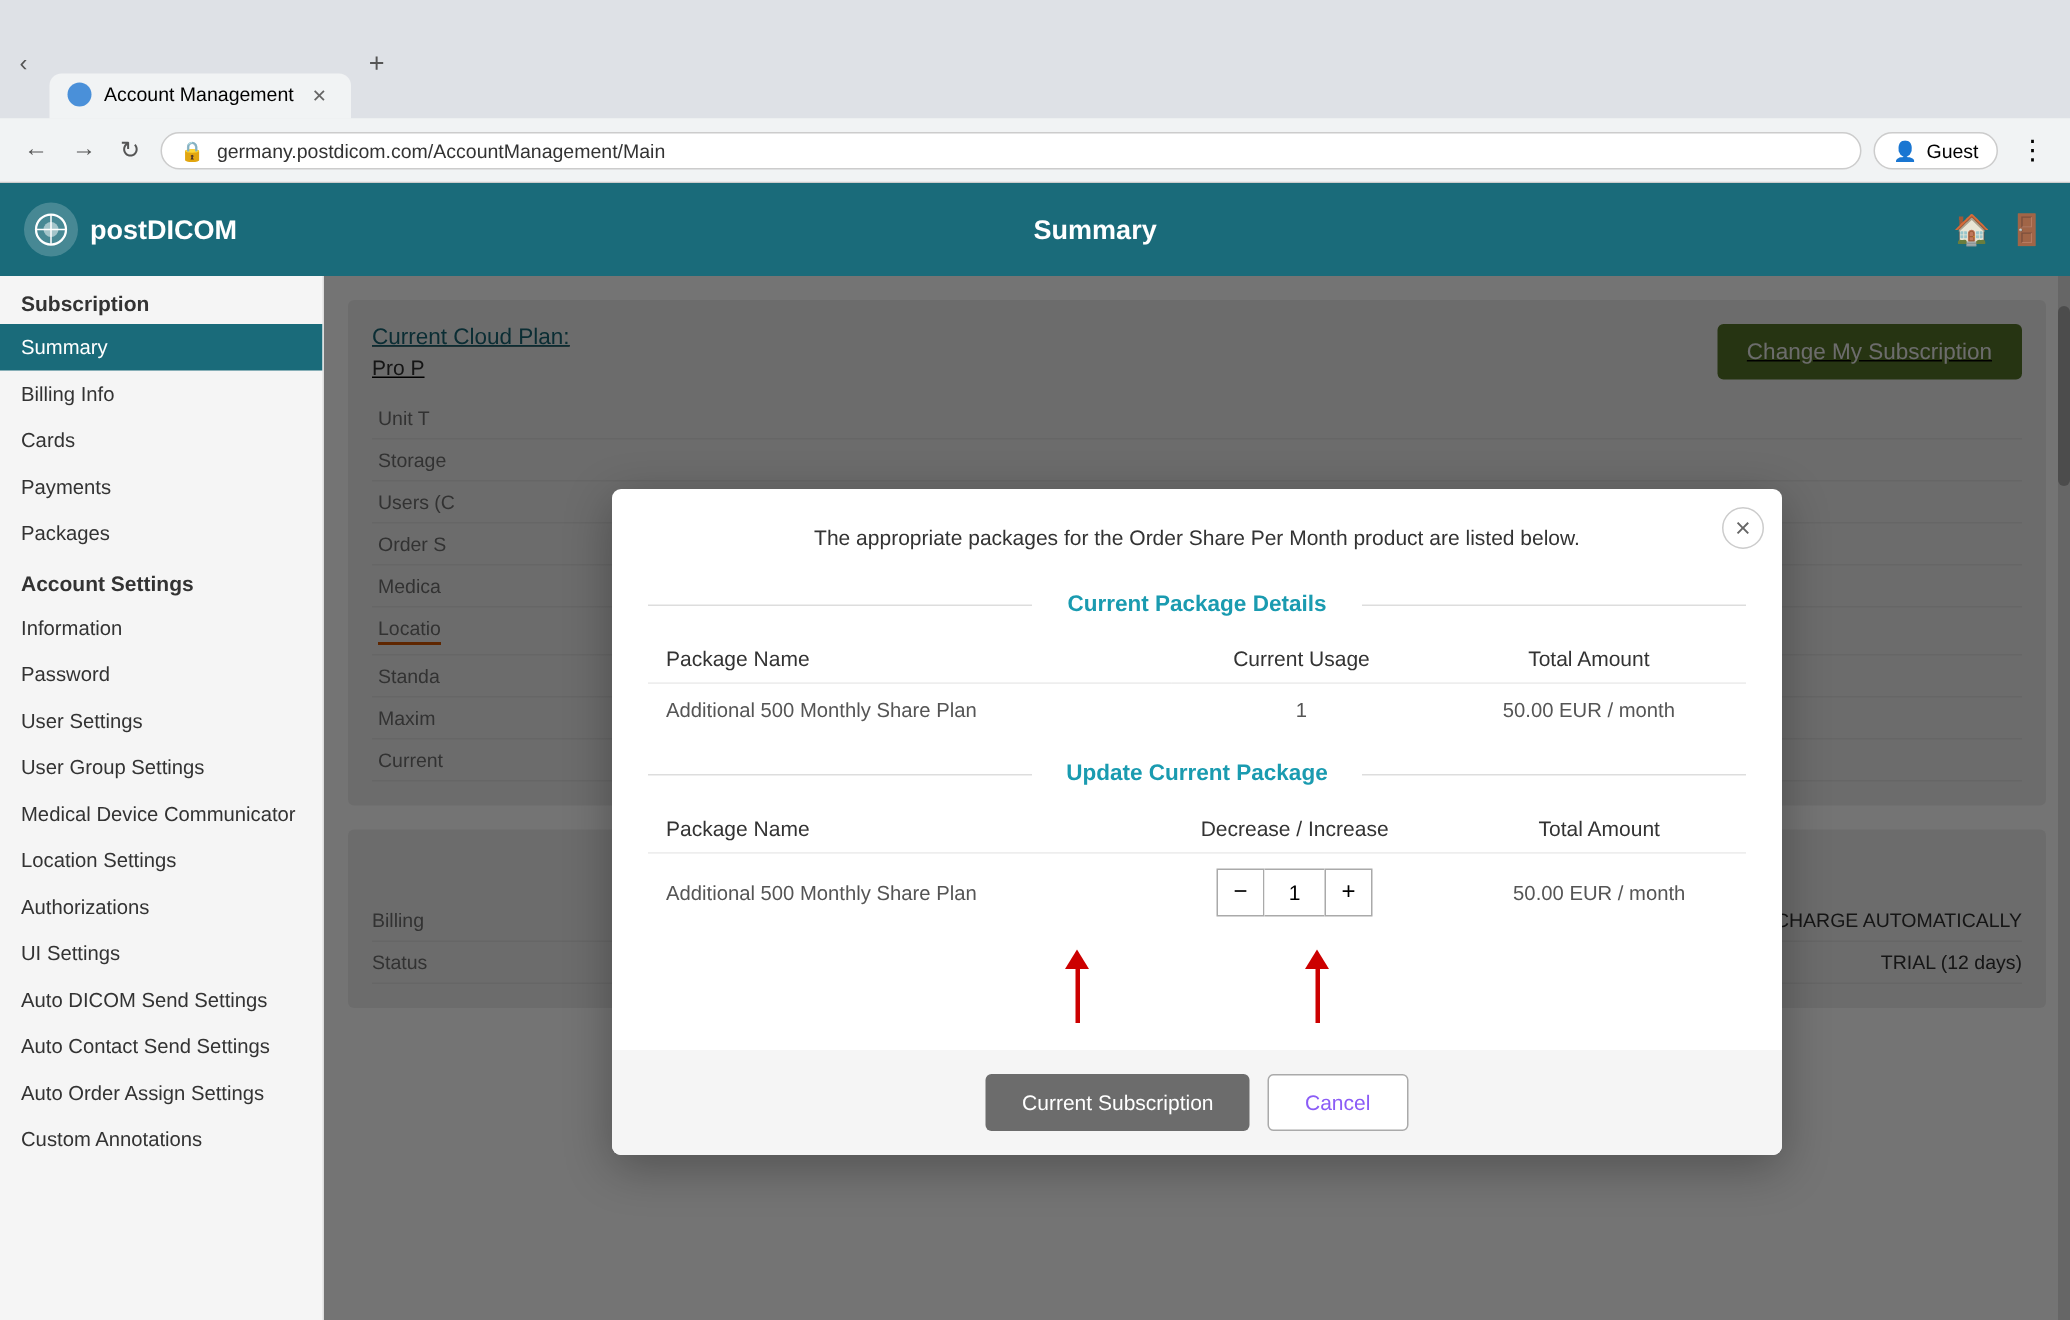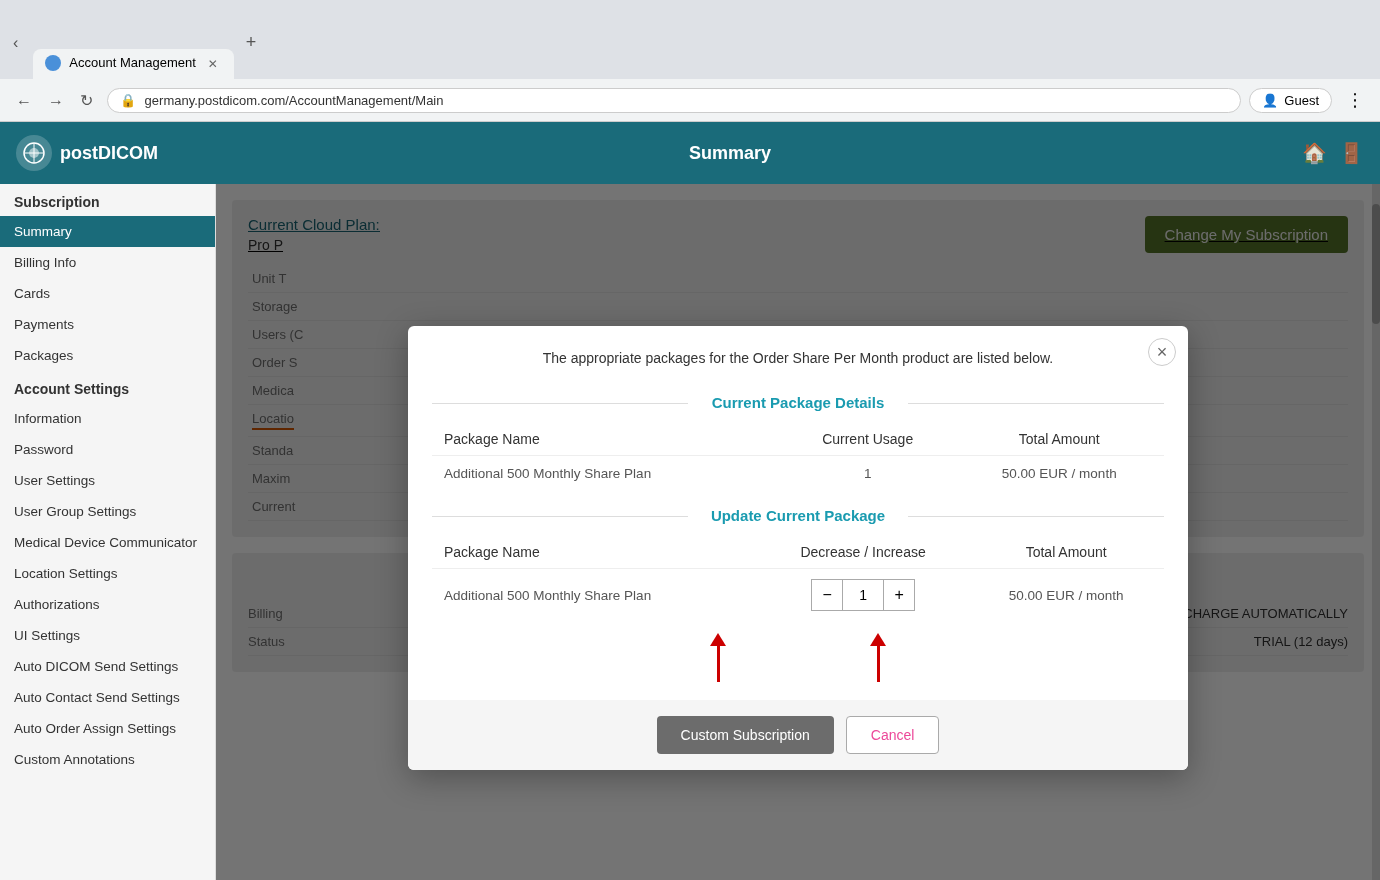--- a/index.html
+++ b/index.html
@@ -406,21 +406,21 @@
       background: #6c6c6c;
       color: white;
       border: none;
       padding: 10px 24px;
       border-radius: 4px;
       cursor: pointer;
       font-size: 14px;
     }
     .cancel-btn {
       background: white;
-      color: #ec4899;
+      color: #8b5cf6;
       border: 1px solid #aaa;
       padding: 10px 24px;
       border-radius: 4px;
       cursor: pointer;
       font-size: 14px;
     }
 
     
     .sub-details-card {
       background: white;
@@ -646,20 +646,20 @@
               <div style="width:0; height:0; border-left:8px solid transparent; border-right:8px solid transparent; border-bottom:13px solid #cc0000;"></div>
             </div>
 
             <div style="position:absolute; left:calc(50% + 72px); display:flex; flex-direction:column-reverse; align-items:center;">
               <div style="width:3px; height:36px; background:#cc0000;"></div>
               <div style="width:0; height:0; border-left:8px solid transparent; border-right:8px solid transparent; border-bottom:13px solid #cc0000;"></div>
             </div>
           </div>
 
           <div class="modal-footer">
-            <button class="update-sub-btn">Custom Subscription</button>
+            <button class="update-sub-btn">Current Subscription</button>
             <button class="cancel-btn">Cancel</button>
           </div>
         </div>
       </div>
     </div>
   </div>
 </div>
 
 </body></html>

